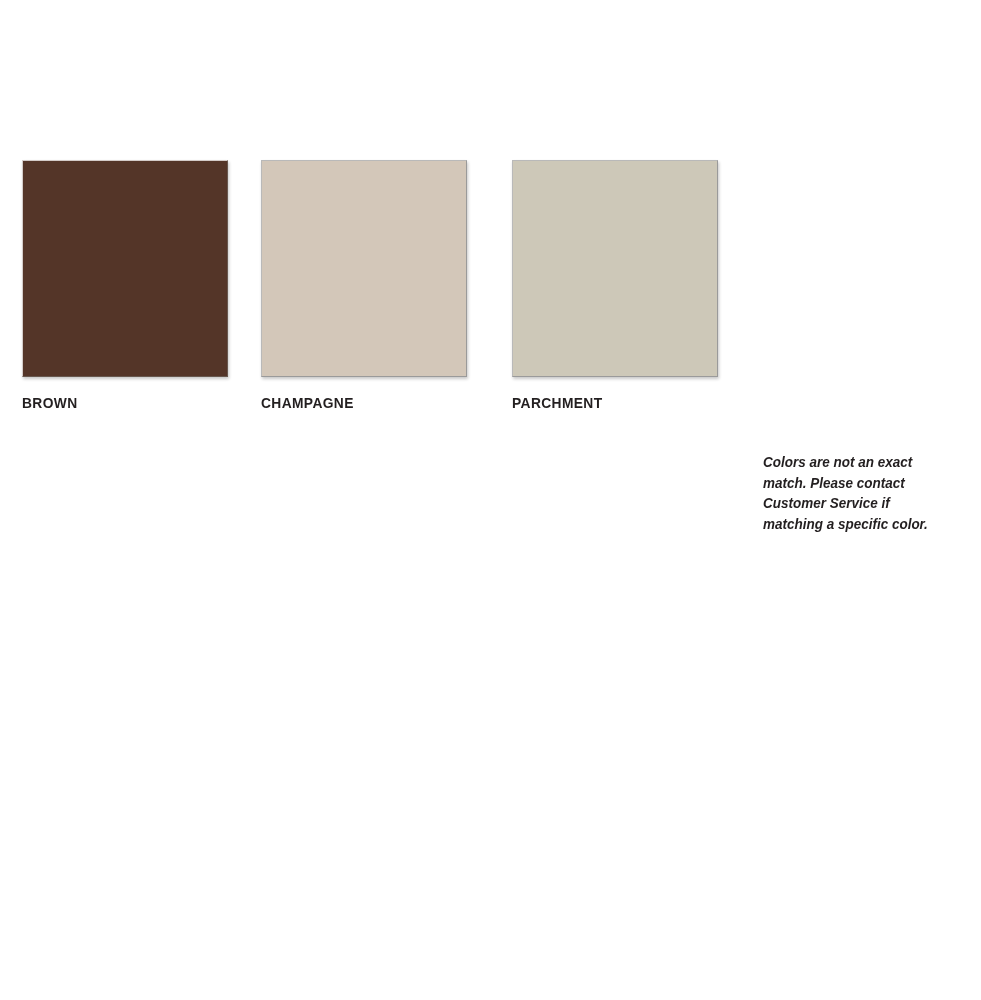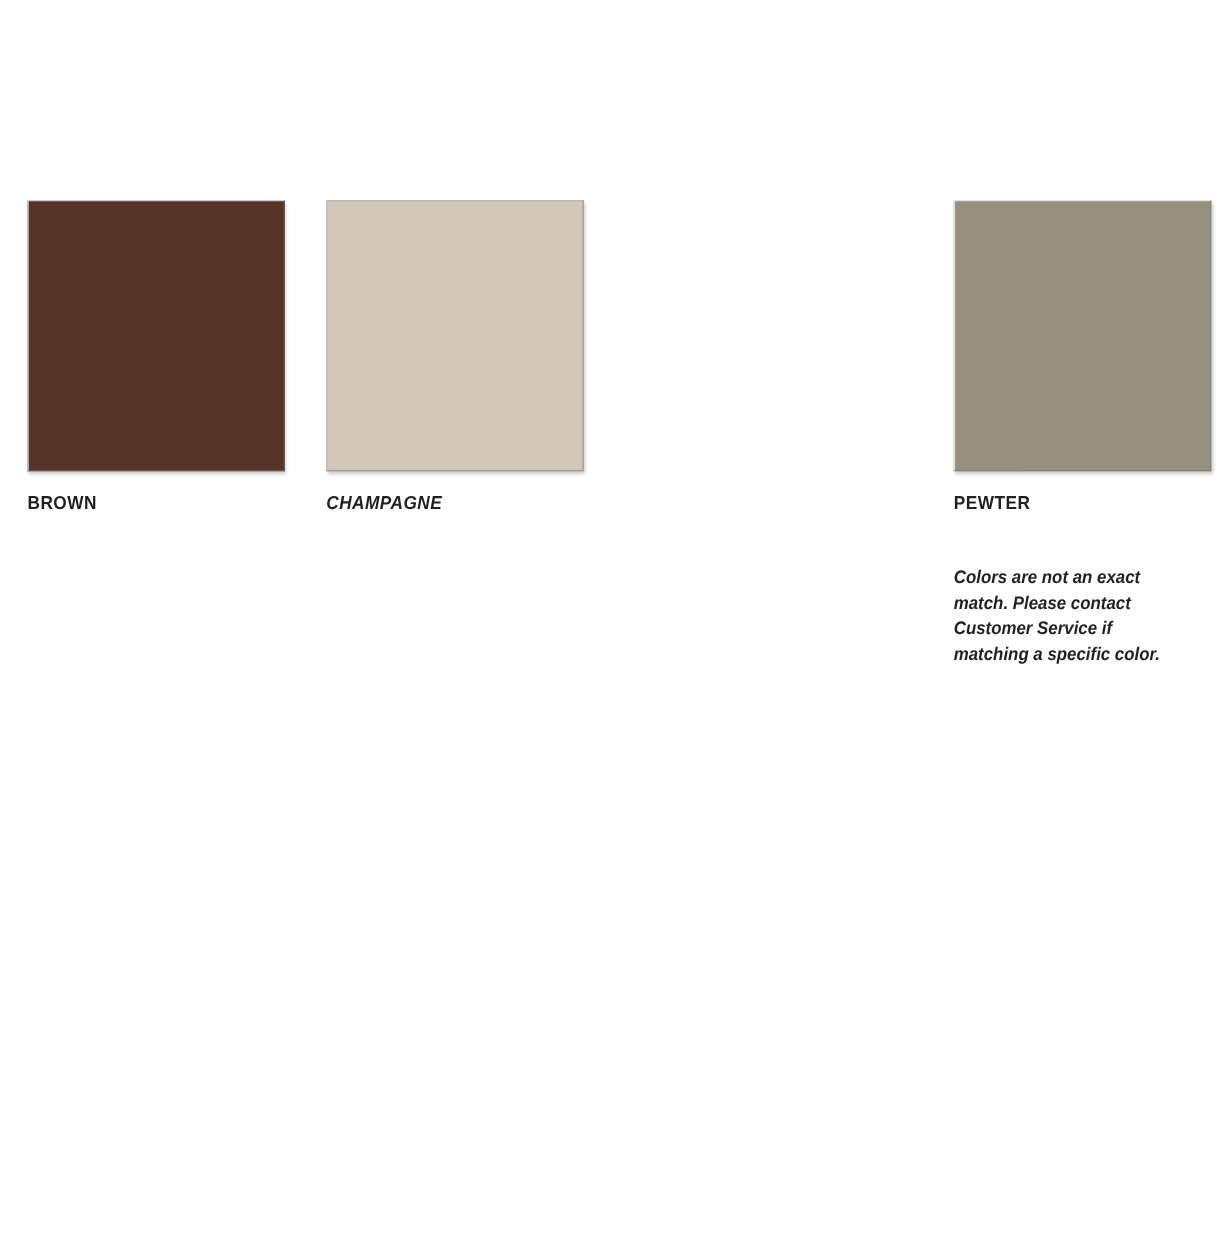--- a/index.html
+++ b/index.html
@@ -66,21 +66,21 @@
     width: 981px;
   }
 
   .cell {
     position: absolute;
     top: 0;
     width: 210px;
   }
 
   .cell.c0 { left: 10px; margin-left: 12px; }
-  .cell.c1 { left: 261px; font-style: italic; }
+  .cell.c1 { left: 261px; }
   .cell.c2 { left: 512px; }
   .cell.c3 { left: 763px; }
 
   .swatch {
     width: 206px;
     height: 217px;
     border-top: 1px solid rgba(255,255,255,0.75);
     border-left: 1px solid rgba(255,255,255,0.75);
     border-right: 1px solid rgba(120,118,112,0.55);
     border-bottom: 1px solid rgba(120,118,112,0.55);
@@ -134,23 +134,23 @@
 
     <div class="row">
       <div class="cell c0">
         <div class="swatch" style="background-color: rgb(84, 53, 40);"></div>
         <div class="label">BROWN</div>
       </div>
       <div class="cell c1">
         <div class="swatch outlined" style="background-color: rgb(211, 199, 185);"></div>
         <div class="label">CHAMPAGNE</div>
       </div>
-      <div class="cell c3">
-        <div class="swatch" style="background-color: rgb(151, 145, 127);"></div>
-        <div class="label">PEWTER</div>
+      <div class="cell c2">
+        <div class="swatch outlined" style="background-color: rgb(205, 200, 184);"></div>
+        <div class="label">PARCHMENT</div>
       </div>
     </div>
 
 
     <div class="row">
       <div class="note">Colors are not an exact match. Please contact Customer Service if matching a specific color.</div>
     </div>
 
   </div>
 </div>

